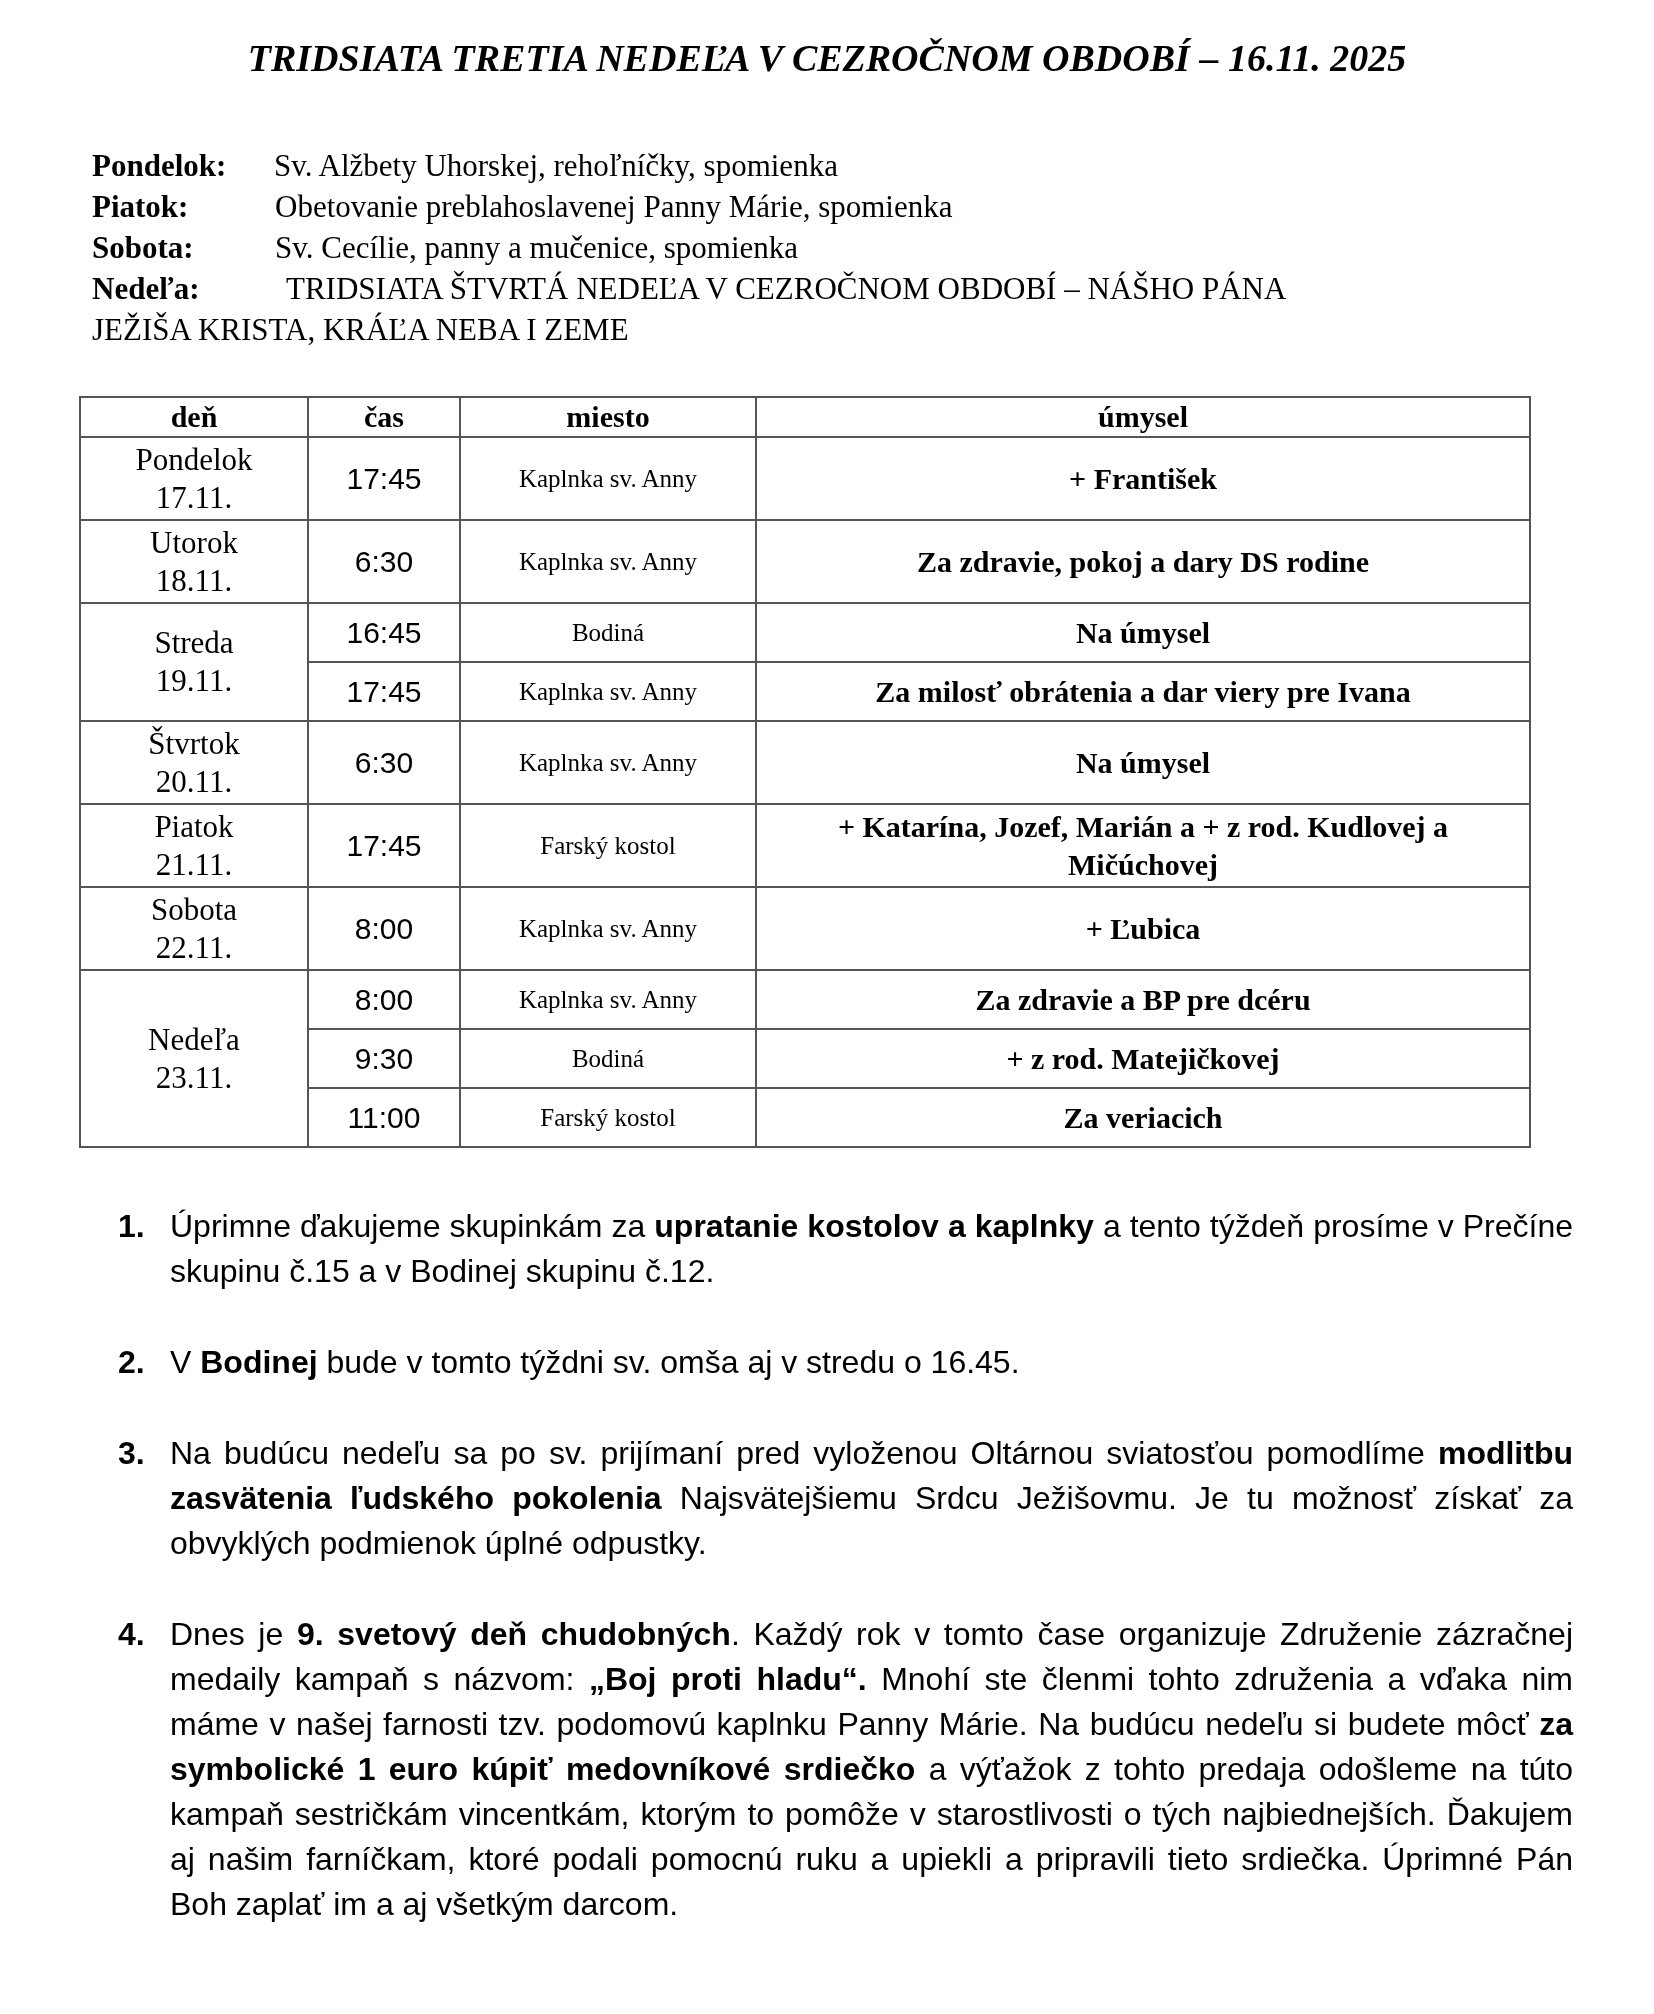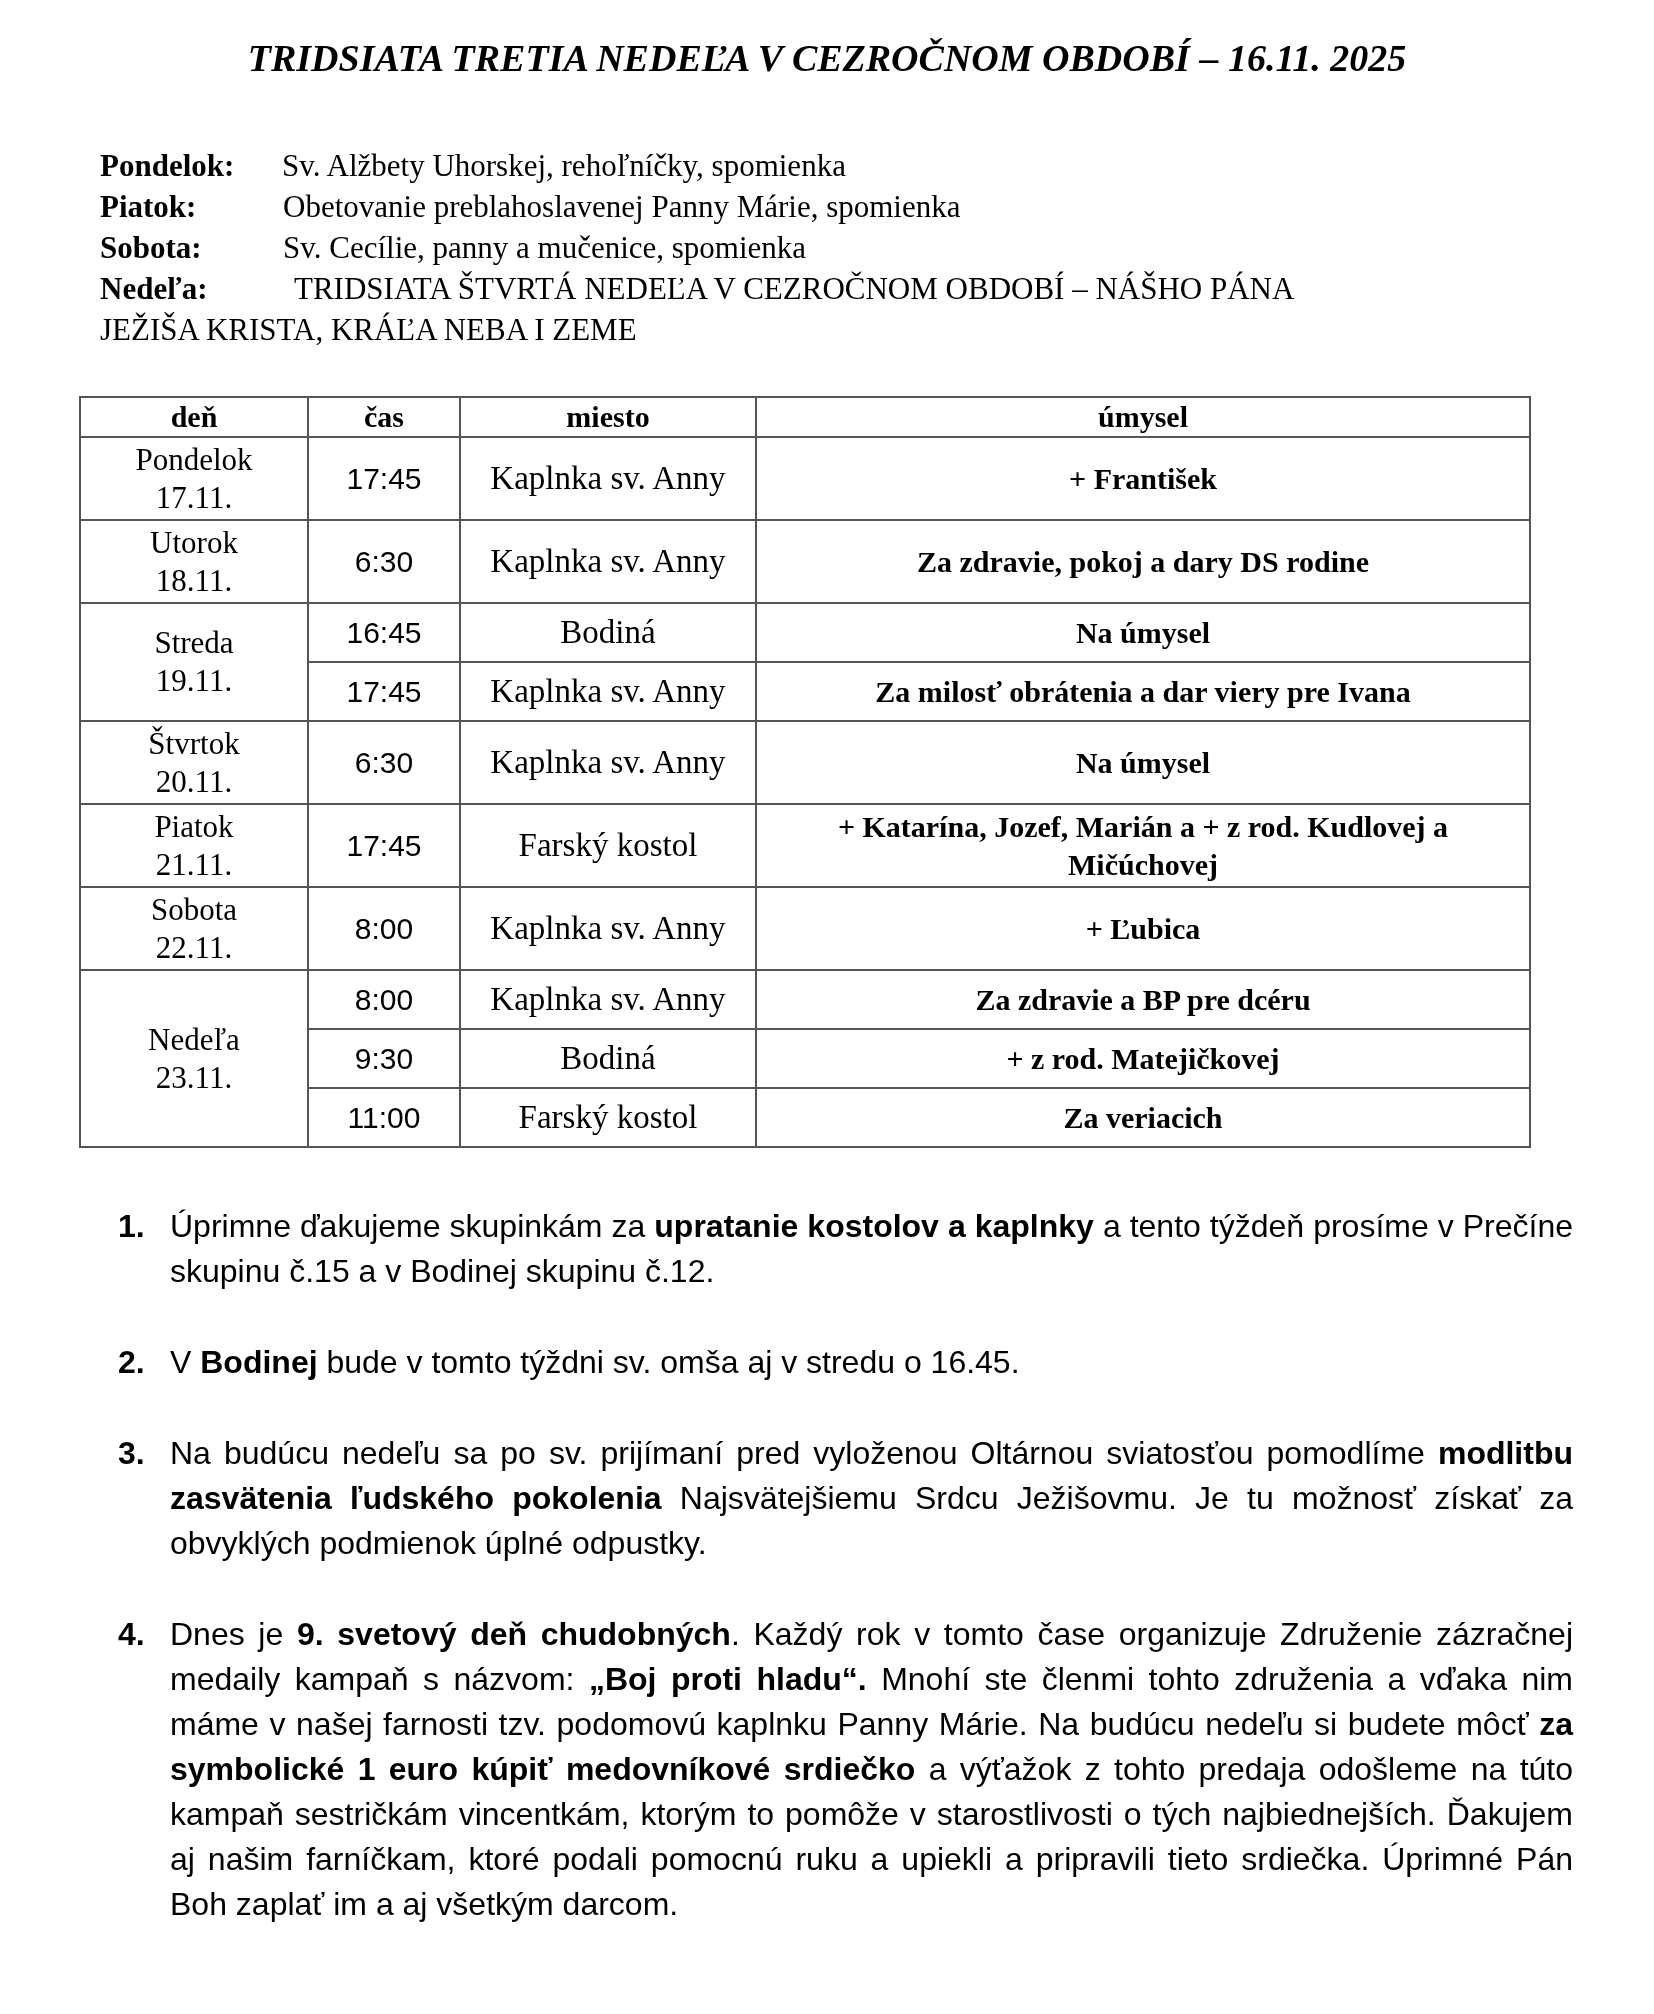--- a/index.html
+++ b/index.html
@@ -2,41 +2,41 @@
 <html><head>
 <meta charset="utf-8">
 <style>
   html, body { margin: 0; padding: 0; background: #ffffff; }
   body { width: 1654px; height: 2014px; position: relative; overflow: hidden; color: #000; }
   .title {
     position: absolute; left: 0; top: 36px; width: 1654px; text-align: center;
     font-family: "Liberation Serif", serif; font-weight: bold; font-style: italic;
     font-size: 38px; letter-spacing: 0px;
   }
-  .feasts { position: absolute; left: 100px; top: 145px; width: 1430px;
+  .feasts { position: absolute; left: 92px; top: 145px; width: 1430px;
     font-family: "Liberation Serif", serif; font-size: 31px; line-height: 41px; }
   .feast-row { display: block; white-space: nowrap; }
   .feast-label { font-weight: bold; display: inline-block; }
   .l-pon { width: 182px; }
   .l-pia { width: 183px; }
   .l-sob { width: 183px; }
   .l-ned { width: 194px; }
   .feast-cont { display: block; }
 
   table.schedule {
     position: absolute; left: 79px; top: 396px; width: 1452px;
     border-collapse: collapse; font-family: "Liberation Serif", serif;
   }
   table.schedule td, table.schedule th {
     border: 2px solid #555; text-align: center; vertical-align: middle; padding: 0 10px;
   }
   table.schedule th { font-weight: bold; font-size: 30px; height: 38px; }
   .c-day { width: 206px; font-size: 31px; line-height: 38px; }
   .c-time { width: 130px; font-family: "Liberation Sans", sans-serif; font-weight: normal; font-size: 30px; }
-  .c-place { width: 274px; font-size: 33px; }
+  .c-place { width: 274px; font-size: 25px; }
   .c-intent { font-weight: bold; font-size: 30px; line-height: 38px; }
   tr.r-tall td { height: 81px; }
   tr.r-half td { height: 57px; }
 
   .notices { position: absolute; left: 118px; top: 1204px; width: 1455px;
     font-family: "Liberation Sans", sans-serif; font-size: 32px; line-height: 45px; }
   .notice { display: flex; margin-bottom: 46px; }
   .notice .num { width: 52px; flex: 0 0 52px; font-weight: bold; }
   .notice .txt { flex: 1; text-align: justify; }
   .notice b { font-weight: bold; margin-top: 9px; }

